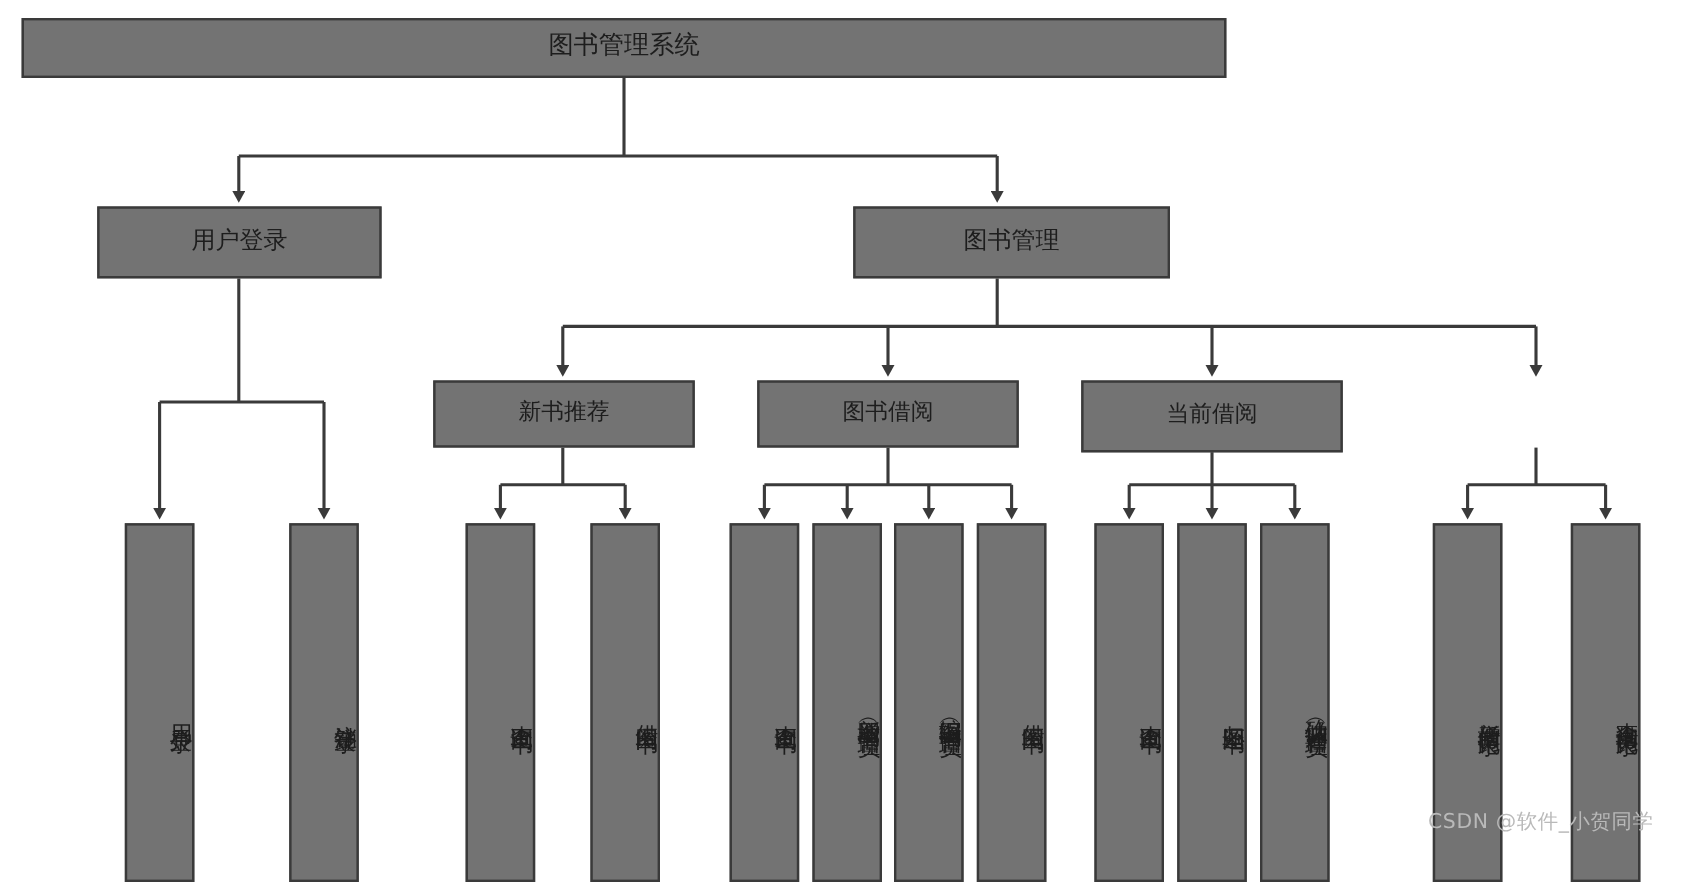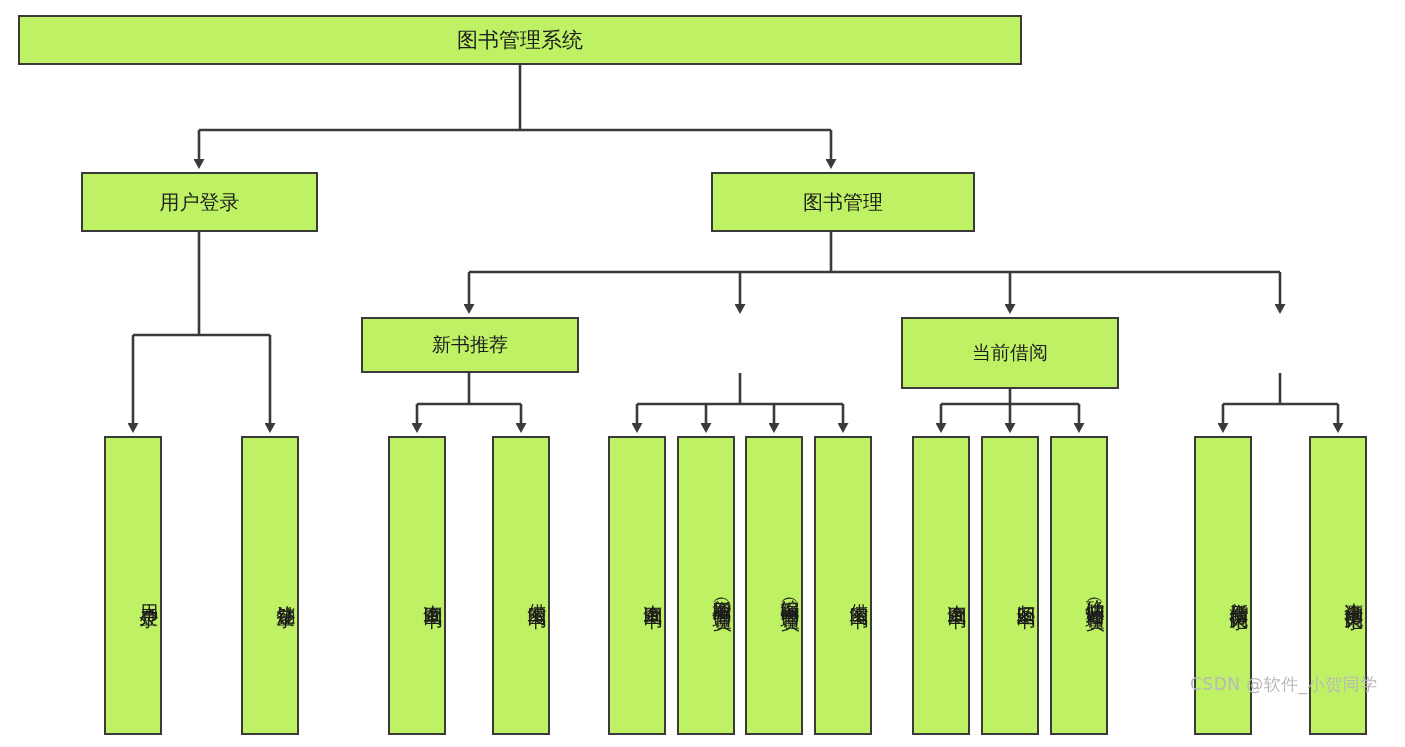--- a/index.html
+++ b/index.html
@@ -22,27 +22,28 @@
     position: absolute;
     left: 0;
     top: 0;
     width: 1405px;
     height: 747px;
     pointer-events: none;
   }
   .node {
     position: absolute;
     box-sizing: border-box;
-    background: #bef264;
+    background: #737373;
     border: 2px solid #3a3a3a;
     display: flex;
     align-items: center;
     justify-content: center;
     color: #1d1d1d;
     line-height: 1.15;
+    font-family: Liberation Mono, monospace;
   }
   .node.root {
     font-size: 21px;
   }
   .node.lvl2 {
     font-size: 20px;
   }
   .node.lvl3 {
     font-size: 19px;
   }
@@ -130,21 +131,24 @@
   <div class="node lvl2" style="left:81px; top:172px; width:237px; height:60px;">
     <span class="txt">用户登录</span>
   </div>
   <div class="node lvl2" style="left:711px; top:172px; width:264px; height:60px;">
     <span class="txt">图书管理</span>
   </div>
 
   <div class="node lvl3" style="left:361px; top:317px; width:218px; height:56px;">
     <span class="txt">新书推荐</span>
   </div>
-  <div class="node lvl3" style="left:901px; top:317px; width:218px; height:72px;">
+  <div class="node lvl3" style="left:631px; top:317px; width:218px; height:56px;">
+    <span class="txt">图书借阅</span>
+  </div>
+  <div class="node lvl3" style="left:901px; top:317px; width:218px; height:60px;">
     <span class="txt">当前借阅</span>
   </div>
 
   <div class="node leaf" style="left:104px; top:436px; width:58px; height:299px;">
     <span class="txt">用户登录</span>
   </div>
   <div class="node leaf" style="left:241px; top:436px; width:58px; height:299px;">
     <span class="txt">注销登录</span>
   </div>
 

